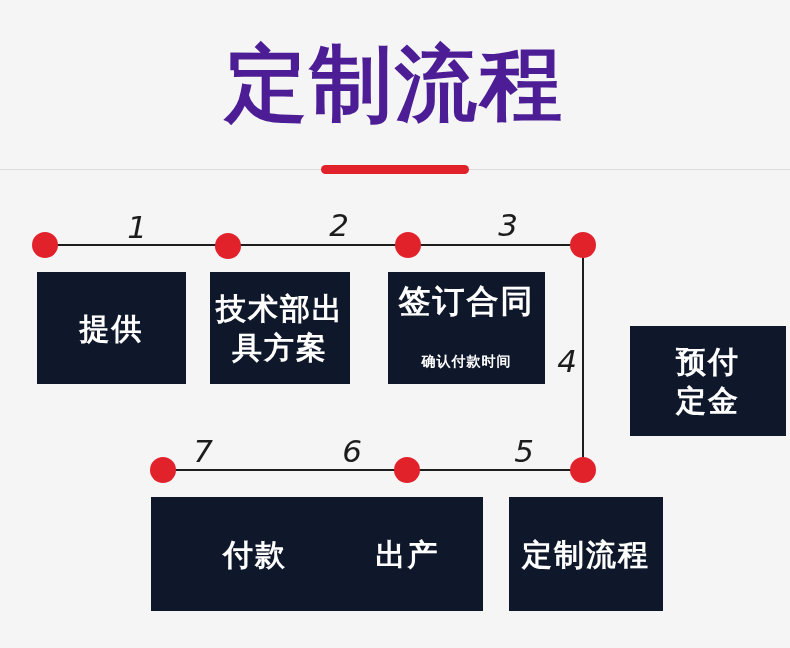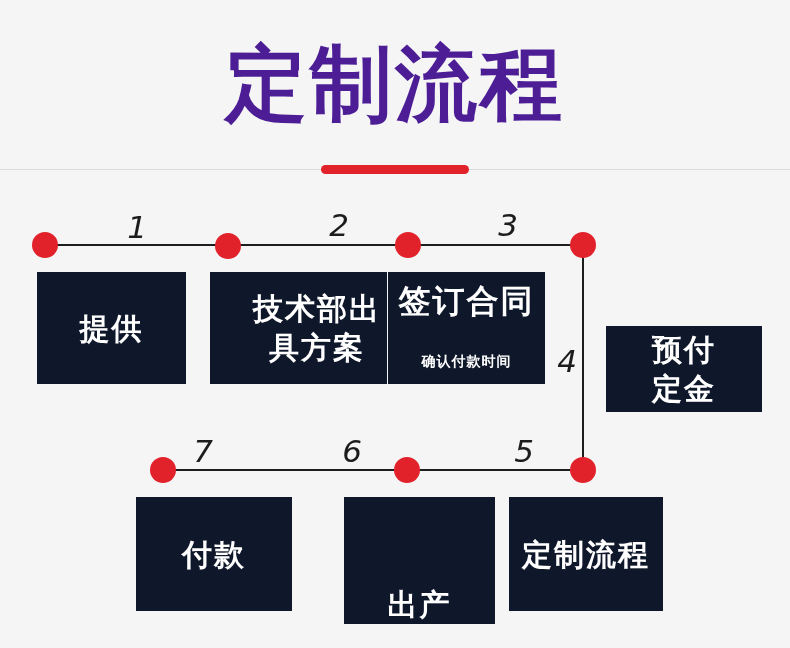--- a/index.html
+++ b/index.html
@@ -89,25 +89,25 @@
     justify-content: center;
     align-items: center;
     text-align: center;
     font-weight: 700;
   }
   .box-line { font-size: 30px; line-height: 39px; letter-spacing: 2px; }
   .box-line.big { font-size: 32px; line-height: 40px; }
   .box-line.sub { font-size: 14px; line-height: 27px; letter-spacing: 1px; }
 
   .b1 { left: 37px;  top: 272px; width: 149px; height: 112px; }
-  .b2 { left: 210px; top: 272px; width: 140px; height: 112px; padding-left: 37px; }
+  .b2 { left: 210px; top: 272px; width: 140px; height: 112px; }
   .b3 { left: 388px; top: 272px; width: 157px; height: 112px; gap: 27px; }
-  .b4 { left: 606px; top: 326px; width: 156px; height: 86px; }
-  .b7 { left: 136px; top: 497px; width: 156px; height: 114px; }
-  .b6 { left: 344px; top: 497px; width: 151px; height: 127px; justify-content: flex-end; }
+  .b4 { left: 630px; top: 326px; width: 156px; height: 110px; }
+  .b7 { left: 151px; top: 497px; width: 156px; height: 114px; padding-left: 26px; }
+  .b6 { left: 332px; top: 497px; width: 151px; height: 114px; }
   .b5 { left: 509px; top: 497px; width: 154px; height: 114px; }
 </style>
 </head>
 <body>
 
 <div class="stage">
 
   <div class="title">定制流程</div>
   <div class="divider-line"></div>
   <div class="title-underline"></div>

